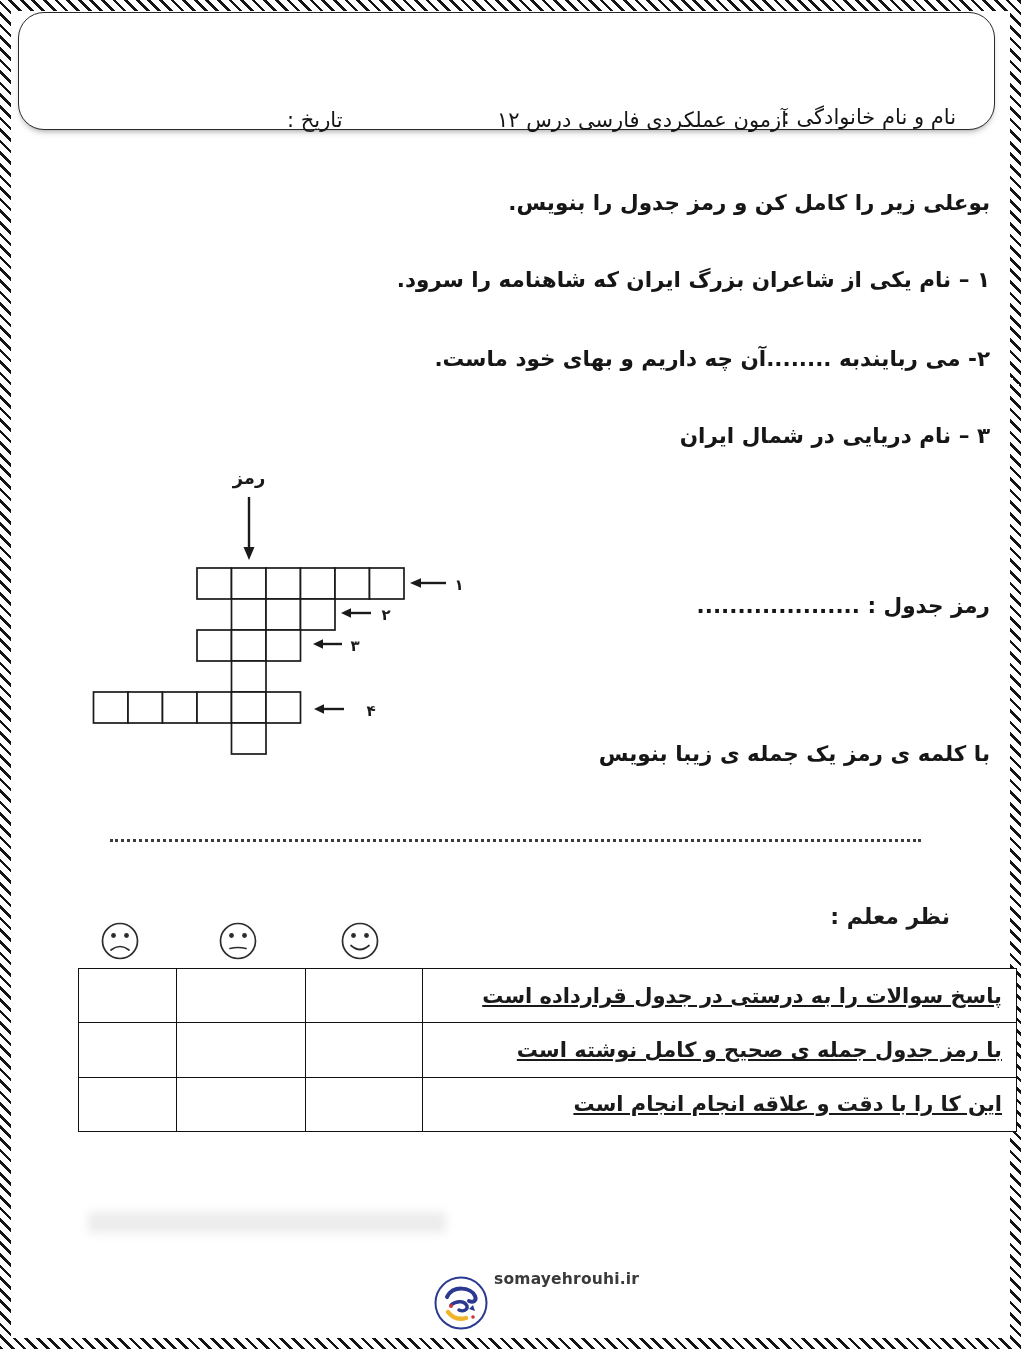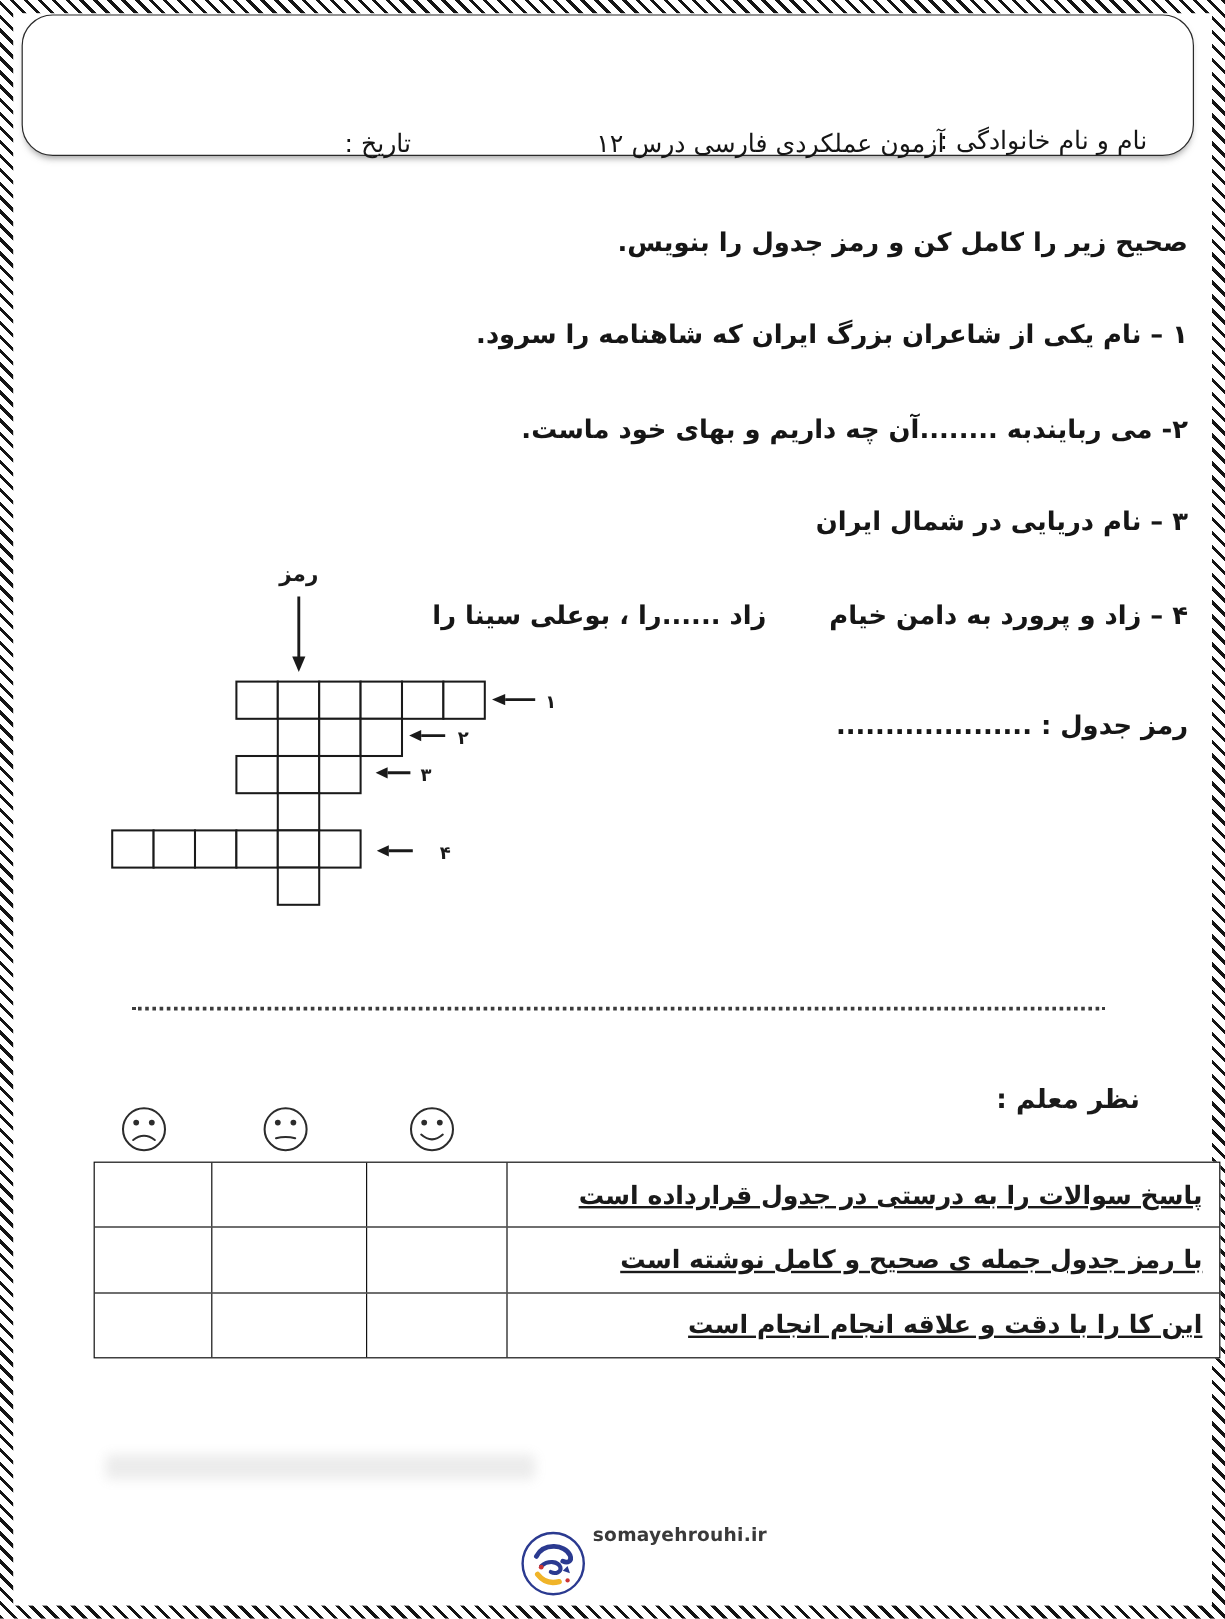--- a/index.html
+++ b/index.html
@@ -114,26 +114,26 @@
 
 <div class="page">
   <div class="inner"></div>
 
   <div class="header-box">
     <span class="htext h-name">نام و نام خانوادگی :</span>
     <span class="htext h-title">آزمون عملکردی فارسی درس ۱۲</span>
     <span class="htext h-date">تاریخ :</span>
   </div>
 
-  <div class="line" style="top:190px">صحیح زیر را کامل کن و رمز جدول را بنویس.</div>
+  <div class="line" style="top:190px">بوعلی زیر را کامل کن و رمز جدول را بنویس.</div>
   <div class="line" style="top:267px">۱ – نام یکی از شاعران بزرگ ایران که شاهنامه را سرود.</div>
   <div class="line" style="top:346px">۲- می ربایندبه ........آن چه داریم و بهای خود ماست.</div>
   <div class="line" style="top:423px">۳ – نام دریایی در شمال ایران</div>
-  <div class="line" style="top:501px">۴ – زاد و پرورد به دامن خیام&nbsp;&nbsp;&nbsp;&nbsp;&nbsp;&nbsp;&nbsp;زاد ......را ، بوعلی سینا را</div>
   <div class="line" style="top:593px">رمز جدول : ....................</div>
+  <div class="line" style="top:741px">با کلمه ی رمز یک جمله ی زیبا بنویس</div>
 
   <svg class="crossword" viewBox="75 452 410 315">
     <g stroke="#1a1a1a" fill="#1a1a1a">
       <text x="249" y="484" text-anchor="middle" font-size="18" font-weight="bold" stroke="none">رمز</text>
       <line x1="249" y1="497" x2="249" y2="549" stroke-width="2.4"></line>
       <polygon points="243.5,547 254.5,547 249,560" stroke="none"></polygon>
     </g>
 
     <g fill="#ffffff" stroke="#1a1a1a" stroke-width="1.7">
 

